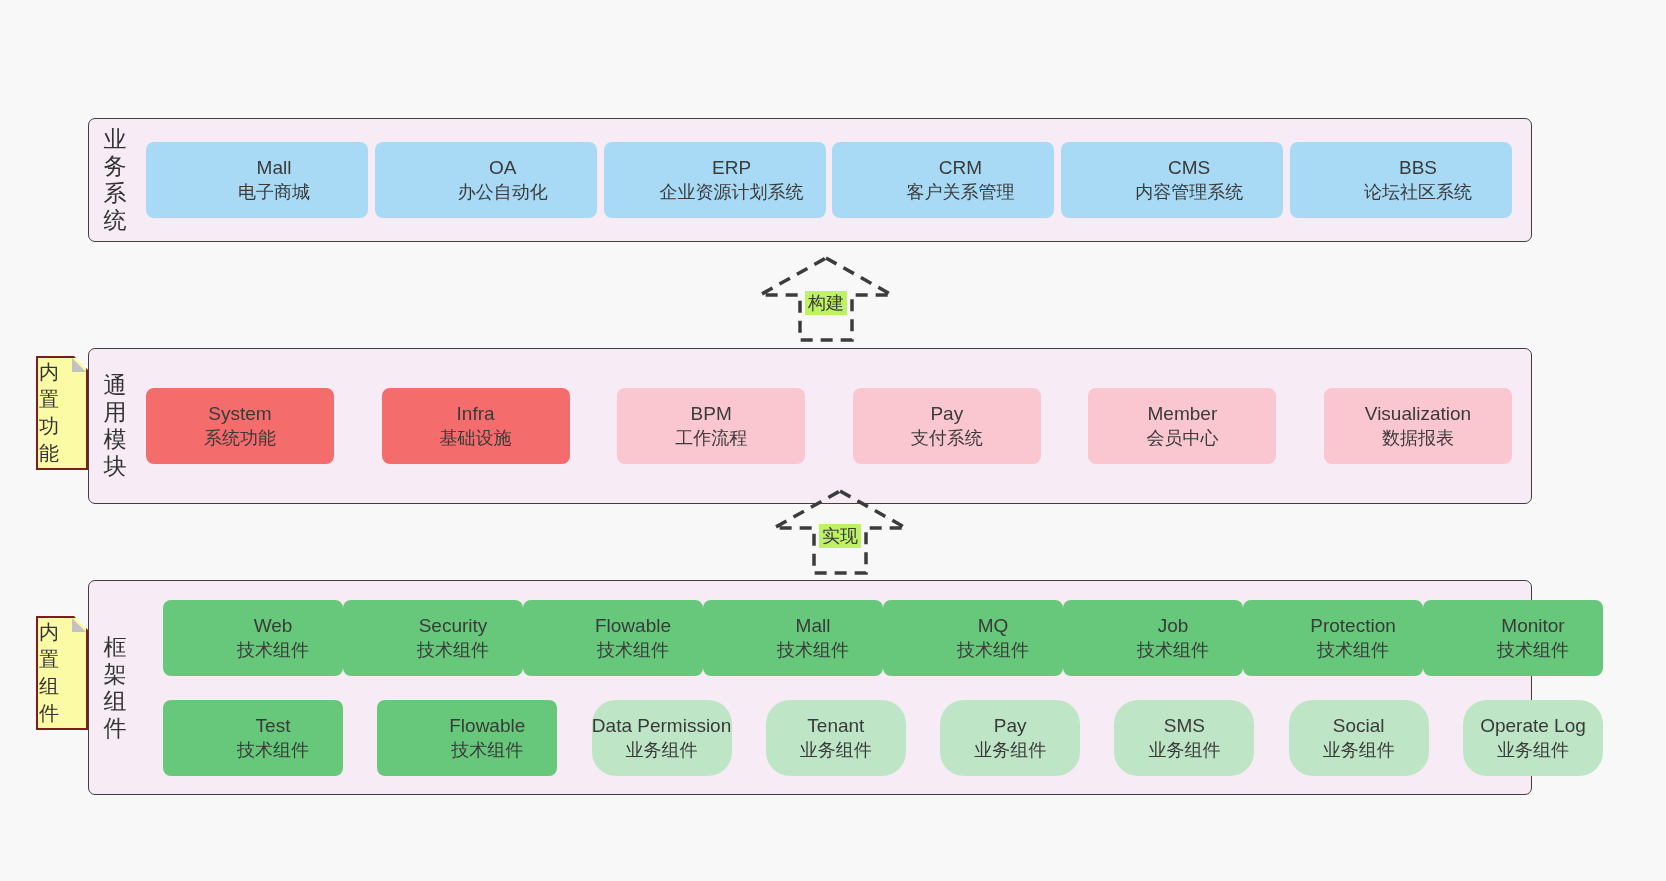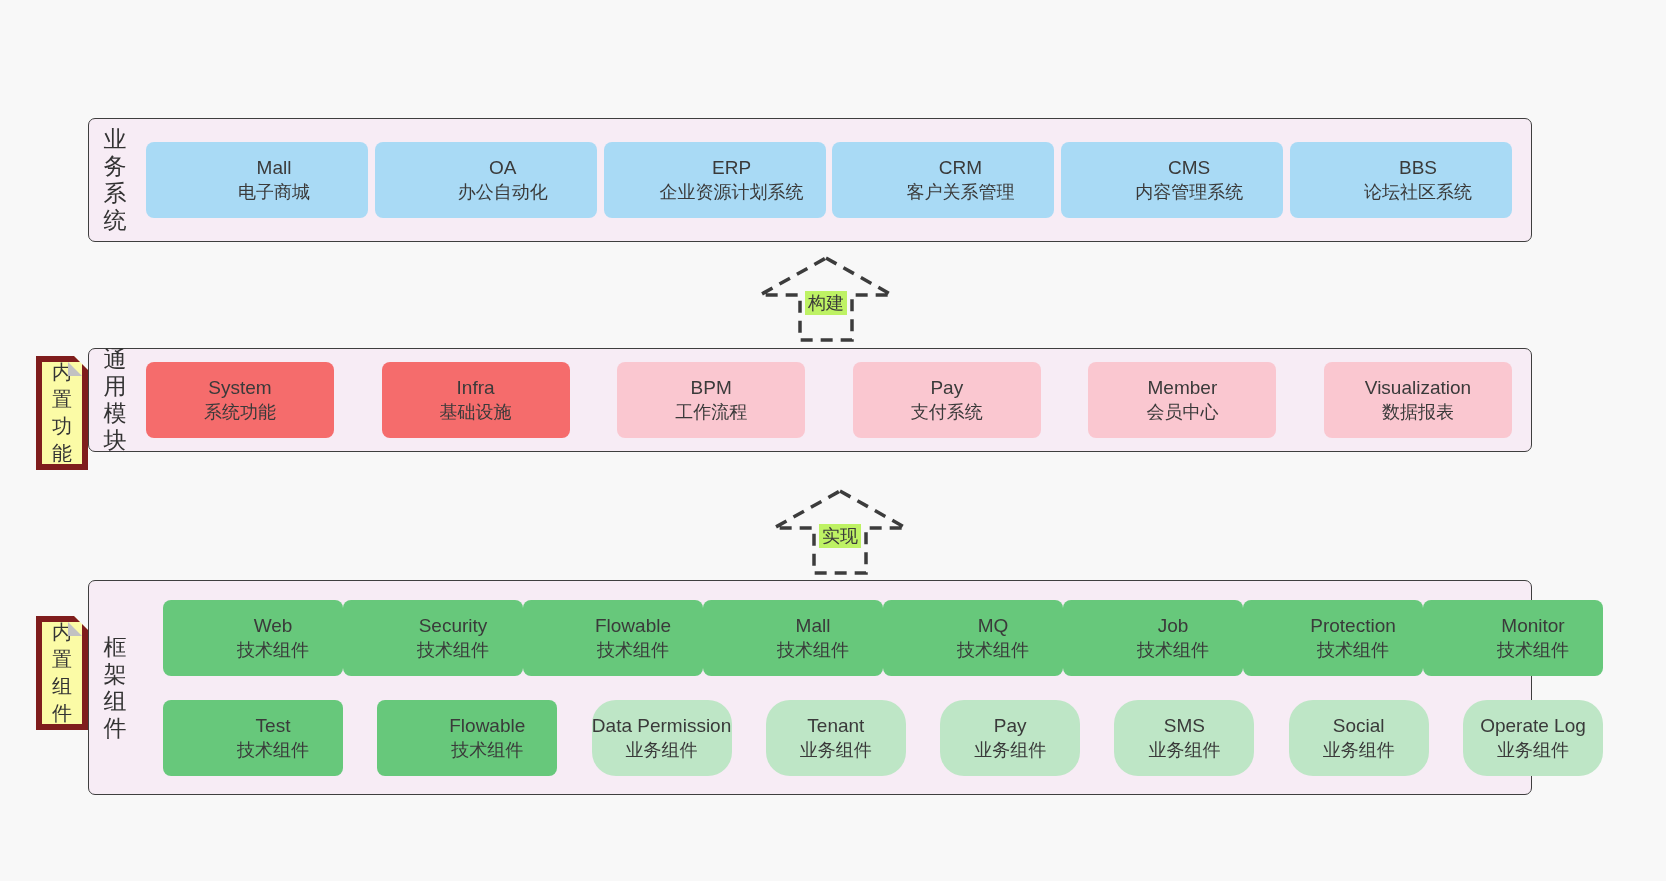--- a/index.html
+++ b/index.html
@@ -52,23 +52,23 @@
   }
   .arrow-label{
     position:absolute;left:50%;top:36px;transform:translateX(-50%);
     background:#bef264;padding:0 3px;font-size:18px;white-space:nowrap;color:#3a3a3a;
   }
 
   
   .sticky{
     position:absolute;z-index:0;box-sizing:border-box;
     width:52px;background:var(--sticky,#fbfba6);
-    border:6px solid #7f1d1d;
+    border:2px solid #7f1d1d;
     clip-path:polygon(0 0,calc(100% - 14px) 0,100% 14px,100% 100%,0 100%);
-    display:flex;align-items:center;justify-content:center;
+    display:flex;align-items:center;
   }
   .sticky .fold{
     position:absolute;top:0;right:0;width:14px;height:14px;
     background:var(--fold,#c2c2c2);
     clip-path:polygon(0 0,100% 100%,0 100%);
   }
   .sticky .vtext{
     width:22px;font-size:20px;line-height:27px;
     word-break:break-all;text-align:center;color:#333;
   }
@@ -117,21 +117,21 @@
     </div>
   </section>
 
   <div class="arrow" style="left:756px;top:255px;">
     <svg width="140" height="88" viewBox="0 0 140 88">
       <polygon points="70,3 136,40 96,40 96,85 44,85 44,40 4,40"></polygon>
     </svg>
     <div class="arrow-label">构建</div>
   </div>
 
-  <section class="panel" style="left:88px;top:348px;width:1444px;height:104px;">
+  <section class="panel" style="left:88px;top:348px;width:1444px;height:156px;">
     <div class="vlabel">通用模块</div>
     <div class="boxes">
       <div class="box red">
         <div class="t">System</div>
         <div class="s">系统功能</div>
       </div>
       <div class="box red">
         <div class="t">Infra</div>
         <div class="s">基础设施</div>
       </div>

